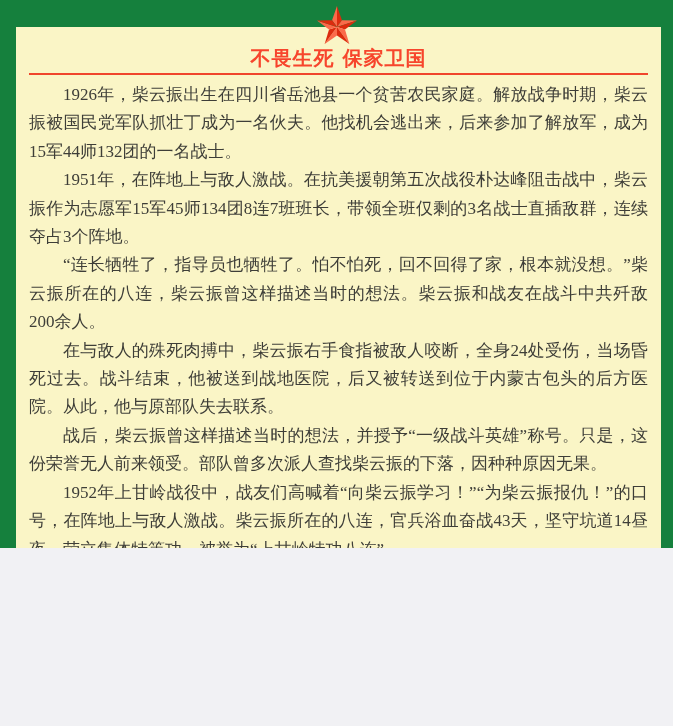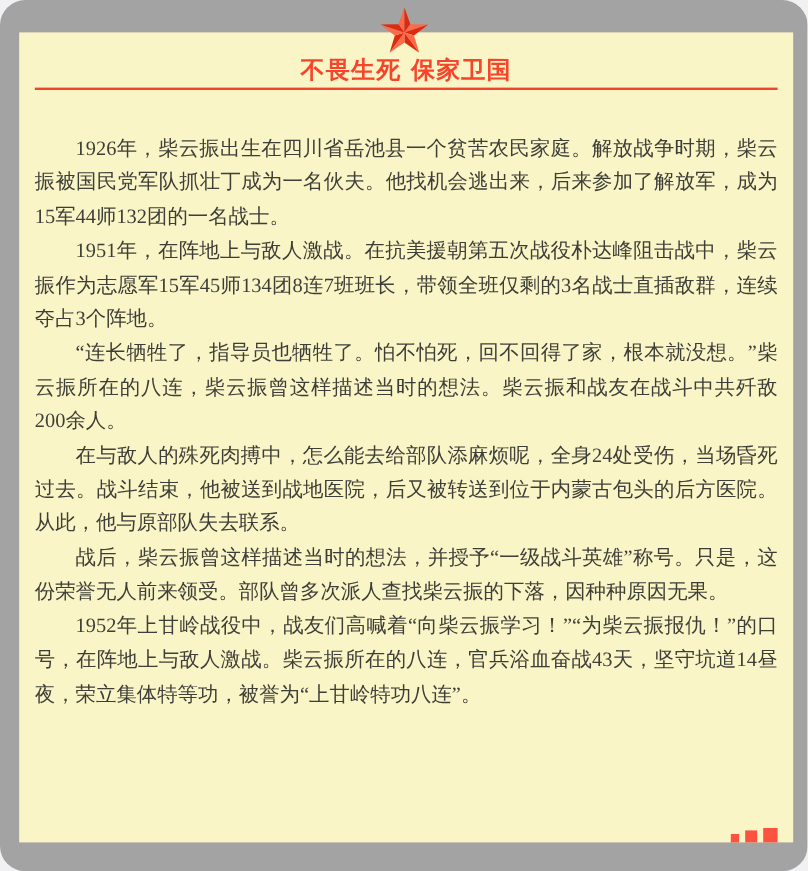--- a/index.html
+++ b/index.html
@@ -1,23 +1,22 @@
 <!DOCTYPE html>
 <html><head>
 <meta charset="utf-8">
 <style>
   html,body{margin:0;padding:0;}
   body{background:#f1f1f4;}
   .page{
     position:relative;
-    width:673px;height:726px;
-    background:#a3a3a3;
+    width:673px;height:548px;
+    background:#15803d;
     overflow:hidden;
     font-family:"Liberation Serif","DejaVu Serif",serif;
-    border-radius:21px;
   }
   .panel{
     position:absolute;
     left:16px;top:27px;
     width:645px;height:675px;
     background:#faf5c6;
   }
   .star{
     position:absolute;
     left:299px;top:-23px;
@@ -33,21 +32,21 @@
     letter-spacing:1px;
     color:#f7452c;
   }
   .rule{
     height:2px;
     background:#f0452c;
     margin:3px 13px 0;
   }
   .content{
     margin:0 13px;
-    padding-top:35px;
+    padding-top:6px;
     font-size:17px;
     line-height:28.4px;
     color:#3e3e38;
     text-align:justify;
   }
   .content p{
     margin:0;
     text-indent:2em;
   }
   .squares{
@@ -84,21 +83,21 @@
     </svg>
 
     <div class="title">不畏生死 保家卫国</div>
 
     <div class="rule"></div>
 
     <div class="content">
         <p>1926年，柴云振出生在四川省岳池县一个贫苦农民家庭。解放战争时期，柴云振被国民党军队抓壮丁成为一名伙夫。他找机会逃出来，后来参加了解放军，成为15军44师132团的一名战士。</p>
         <p>1951年，在阵地上与敌人激战。在抗美援朝第五次战役朴达峰阻击战中，柴云振作为志愿军15军45师134团8连7班班长，带领全班仅剩的3名战士直插敌群，连续夺占3个阵地。</p>
         <p>“连长牺牲了，指导员也牺牲了。怕不怕死，回不回得了家，根本就没想。”柴云振所在的八连，柴云振曾这样描述当时的想法。柴云振和战友在战斗中共歼敌200余人。</p>
-        <p>在与敌人的殊死肉搏中，怎么能去给部队添麻烦呢，全身24处受伤，当场昏死过去。战斗结束，他被送到战地医院，后又被转送到位于内蒙古包头的后方医院。从此，他与原部队失去联系。</p>
+        <p>在与敌人的殊死肉搏中，柴云振右手食指被敌人咬断，全身24处受伤，当场昏死过去。战斗结束，他被送到战地医院，后又被转送到位于内蒙古包头的后方医院。从此，他与原部队失去联系。</p>
         <p>战后，柴云振曾这样描述当时的想法，并授予“一级战斗英雄”称号。只是，这份荣誉无人前来领受。部队曾多次派人查找柴云振的下落，因种种原因无果。</p>
         <p>1952年上甘岭战役中，战友们高喊着“向柴云振学习！”“为柴云振报仇！”的口号，在阵地上与敌人激战。柴云振所在的八连，官兵浴血奋战43天，坚守坑道14昼夜，荣立集体特等功，被誉为“上甘岭特功八连”。</p>
       </div>
 
     <div class="squares">
       <div class="sq sq-s"></div>
       <div class="sq sq-m"></div>
       <div class="sq sq-l"></div>
     </div>
 

